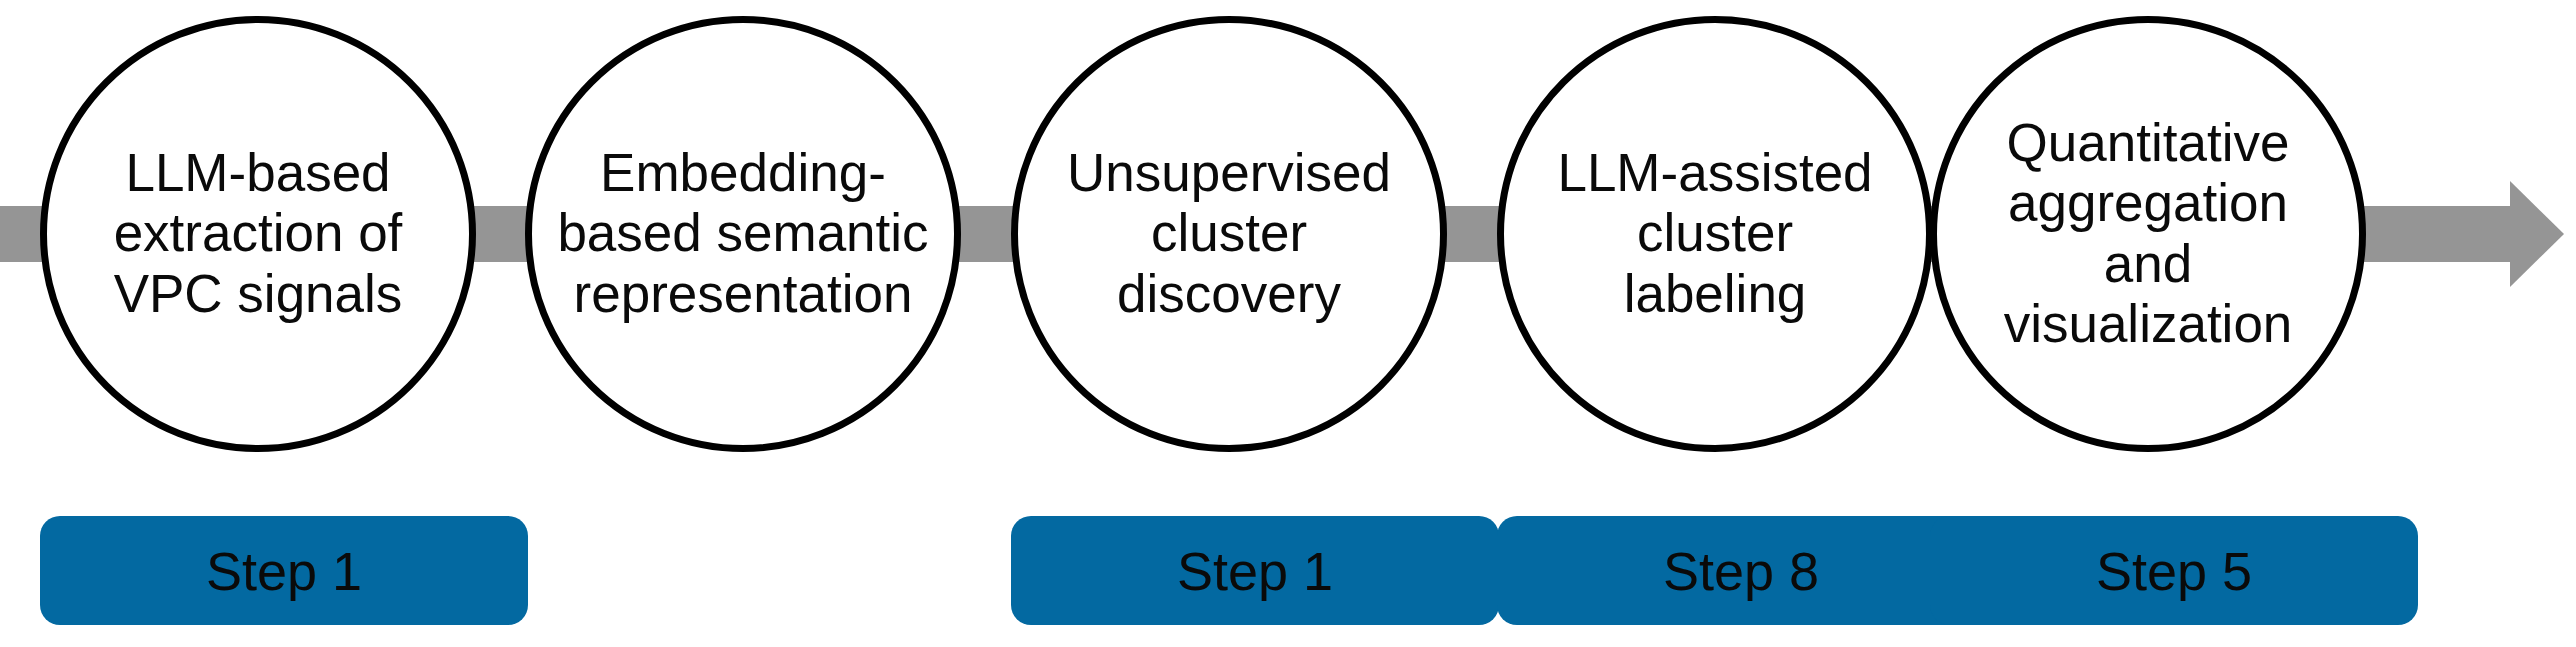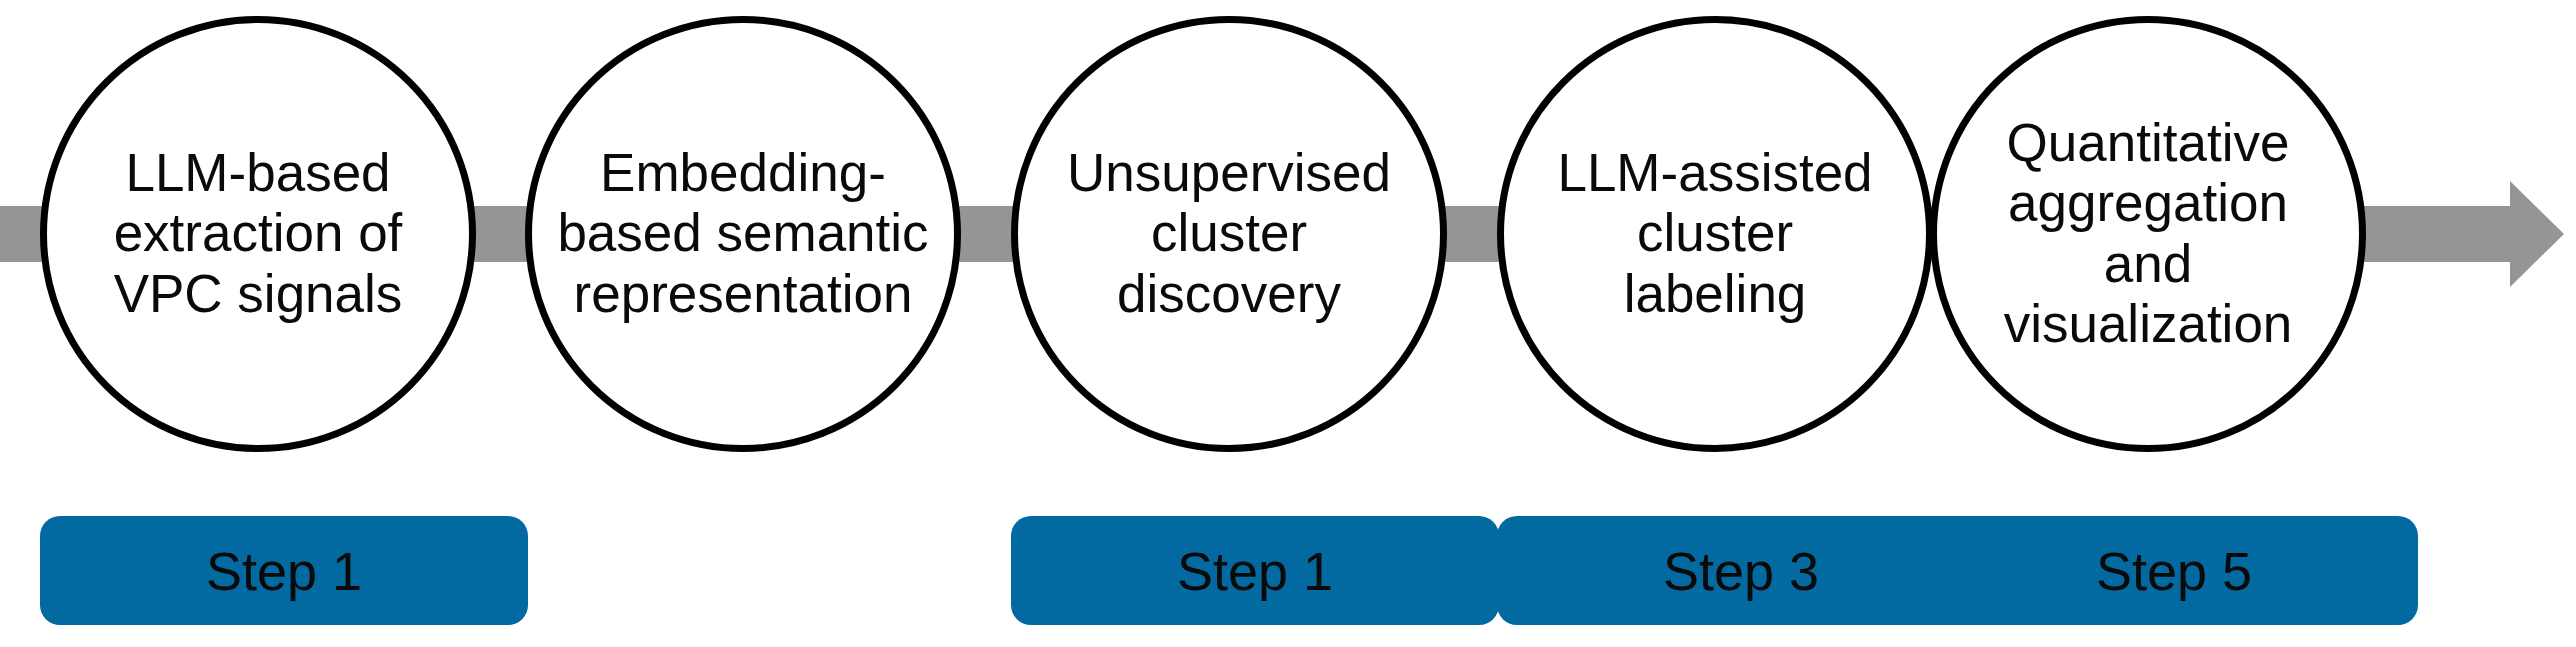--- a/index.html
+++ b/index.html
@@ -113,21 +113,21 @@
   <div class="badge c3">
     <div class="badge-text">Step 1</div>
   </div>
 
   <div class="circle c4">
     <div class="circle-text">LLM-assisted
 cluster
 labeling</div>
   </div>
   <div class="badge c4">
-    <div class="badge-text">Step 3</div>
+    <div class="badge-text">Step 8</div>
   </div>
 
   <div class="circle c5">
     <div class="circle-text">Quantitative
 aggregation
 and
 visualization</div>
   </div>
   <div class="badge c5">
     <div class="badge-text">Step 5</div>

